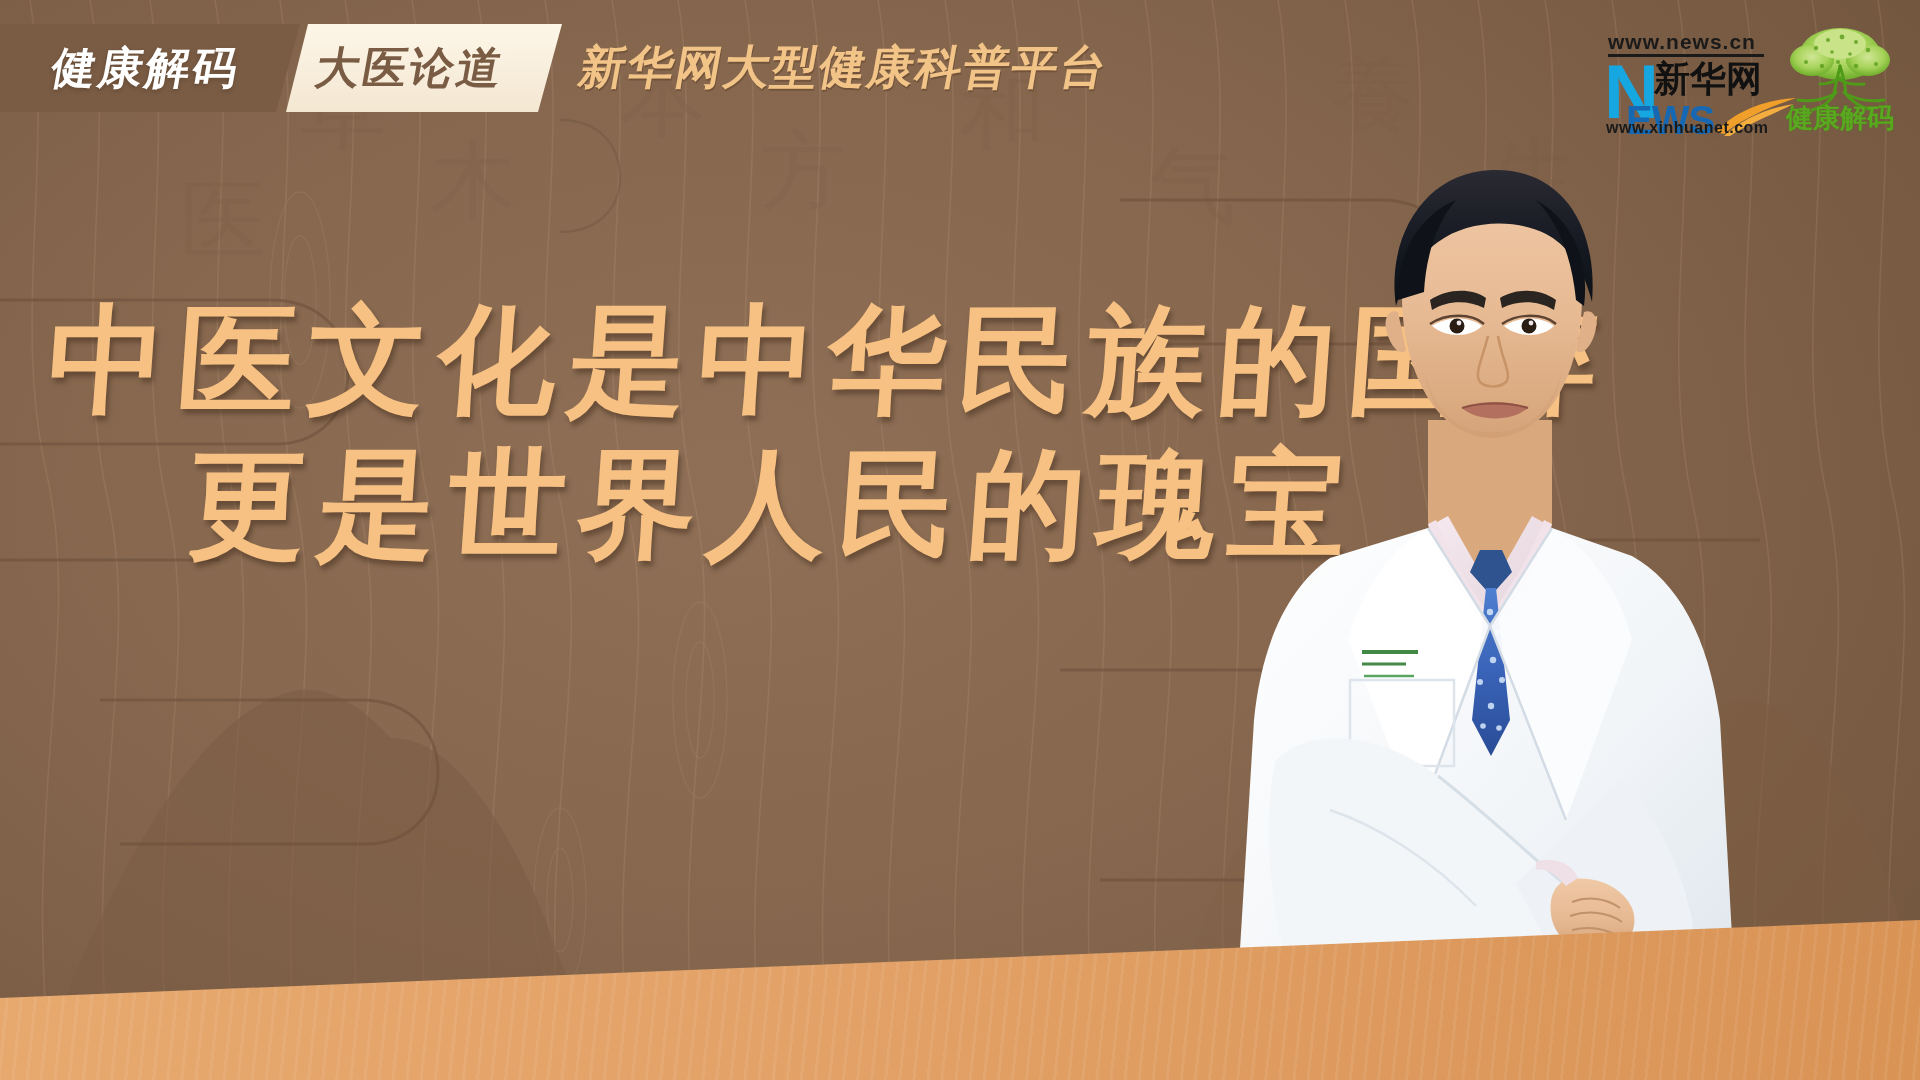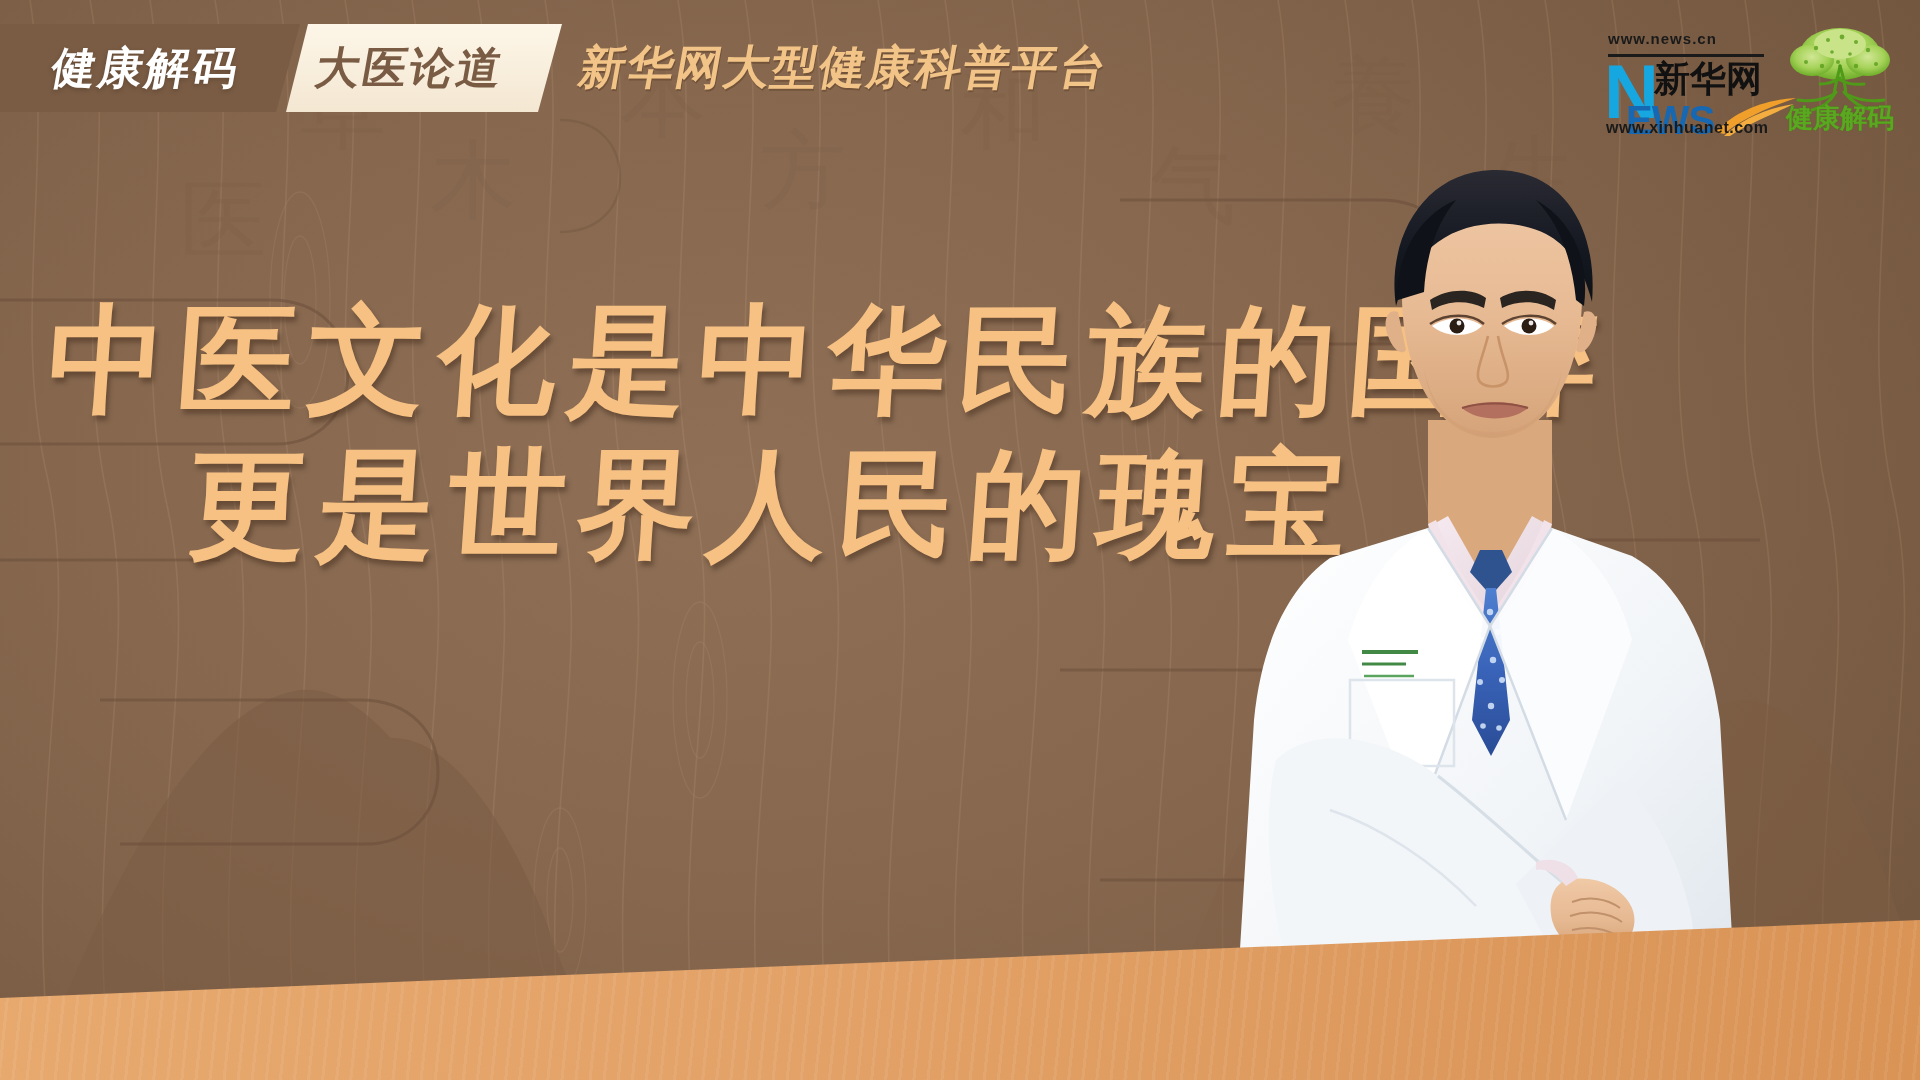--- a/index.html
+++ b/index.html
@@ -55,21 +55,21 @@
     position:absolute;left:580px;top:50%;transform:translateY(-50%) skewX(-10deg);
     font-size:46px;font-weight:bold;color:#f2c487;letter-spacing:2px;
     white-space:nowrap;
     text-shadow:1px 2px 0 rgba(90,60,35,.45);
   }
 
   
   .logo-xinhua{position:absolute;left:1596px;top:30px;width:180px;height:112px;}
   .lx-url-top{
     position:absolute;left:12px;top:0px;width:160px;
-    font-size:15px;font-weight:bold;color:#1a1a1a;letter-spacing:1px;
+    font-size:21px;font-weight:bold;color:#1a1a1a;letter-spacing:1px;
     font-family:"Liberation Sans",sans-serif;
   }
   .lx-rule{position:absolute;left:12px;top:24px;width:156px;height:3px;background:#1a1a1a;}
   .lx-N{
     position:absolute;left:8px;top:26px;
     font-size:76px;line-height:72px;font-weight:bold;color:#16a6e0;
     font-family:"Liberation Sans",sans-serif;
   }
   .lx-cn{
     position:absolute;left:58px;top:30px;

